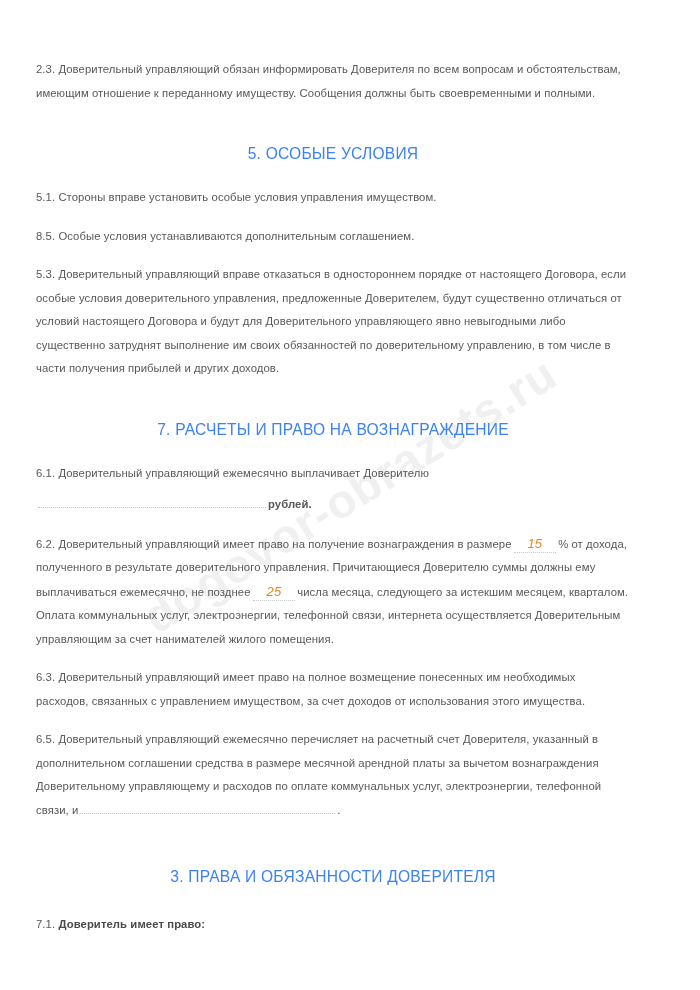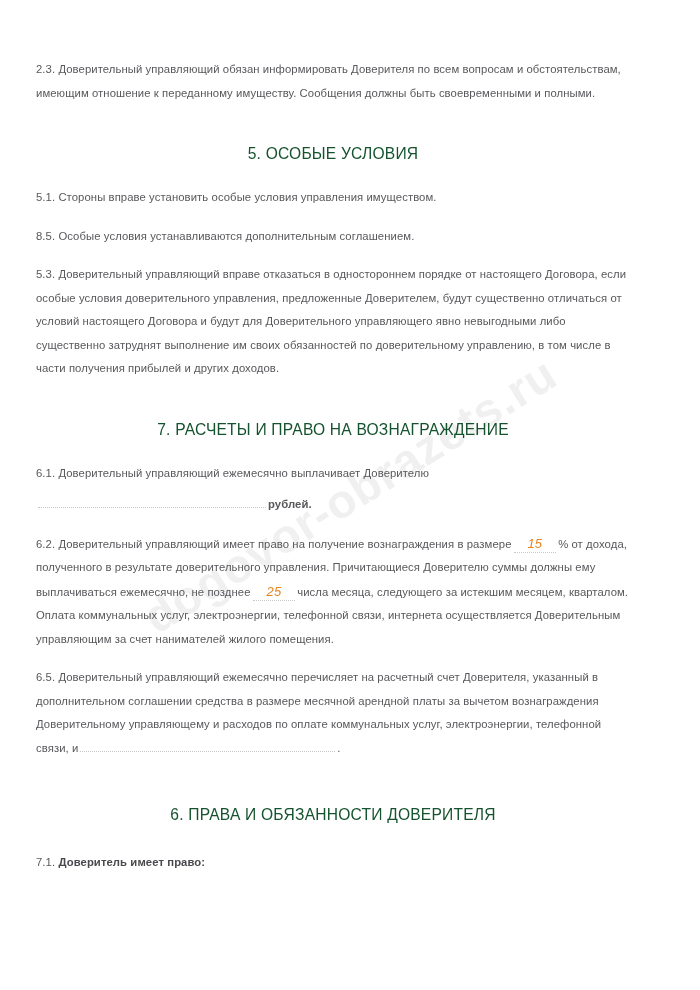--- a/index.html
+++ b/index.html
@@ -45,21 +45,21 @@
     line-height: 23.5px;
     color: #58585c;
     text-align: left;
     margin: 0 0 15px 0;
     letter-spacing: 0.08px;
   }
   .para.tight { margin-bottom: 8px; }
   .heading {
     font-size: 15.6px;
     line-height: 24px;
-    color: #14532d;
+    color: #3b82f6;
     text-align: center;
     margin: 0;
     font-weight: normal;
     letter-spacing: 0.2px;
   }
   .sp-before-h { height: 22px; }
   .sp-after-h { height: 20px; }
   .sp-before-h7 { height: 28px; }
   .sp-after-h7 { height: 24px; }
   .sp-before-h6 { height: 22px; }
@@ -111,27 +111,28 @@
       <span>6.1. Доверительный управляющий ежемесячно выплачивает Доверителю</span>
     </p>
     <p class="para line-61b">
       <span class="dotline dl-61"></span><span>рублей.</span>
     </p>
 
     <p class="para">
       <span>6.2. Доверительный управляющий имеет право на получение вознаграждения в размере</span><span class="fillval">15</span><span>% от дохода, полученного в результате доверительного управления. Причитающиеся Доверителю суммы должны ему выплачиваться ежемесячно, не позднее</span><span class="fillval">25</span><span>числа месяца, следующего за истекшим месяцем, кварталом. Оплата коммунальных услуг, электроэнергии, телефонной связи, интернета осуществляется Доверительным управляющим за счет нанимателей жилого помещения.</span>
     </p>
 
+    <p class="para">6.3. Доверительный управляющий имеет право на полное возмещение понесенных им необходимых расходов, связанных с управлением имуществом, за счет доходов от использования этого имущества.</p>
 
     <p class="para">
       <span>6.5. Доверительный управляющий ежемесячно перечисляет на расчетный счет Доверителя, указанный в дополнительном соглашении средства в размере месячной арендной платы за вычетом вознаграждения Доверительному управляющему и расходов по оплате коммунальных услуг, электроэнергии, телефонной связи, и</span><span class="dotline dl-65"></span><span>.</span>
     </p>
 
     <div class="sp-before-h7"></div>
-    <h2 class="heading">6. ПРАВА И ОБЯЗАННОСТИ ДОВЕРИТЕЛЯ</h2>
+    <h2 class="heading">3. ПРАВА И ОБЯЗАННОСТИ ДОВЕРИТЕЛЯ</h2>
     <div class="sp-after-h7"></div>
 
     <p class="para">
       <span>7.1. </span><span class="bold">Доверитель имеет право:</span>
     </p>
 
   </div>
 </div>
 
 </body></html>

